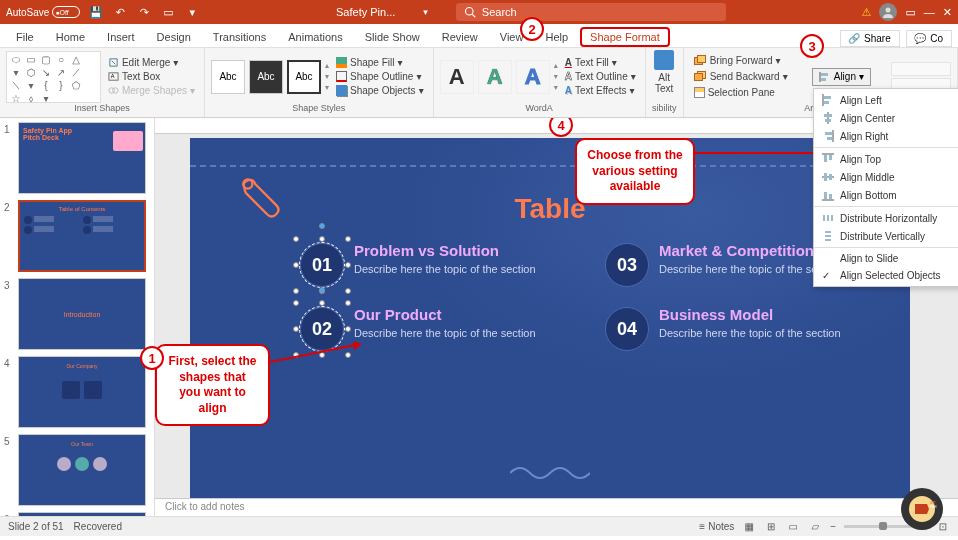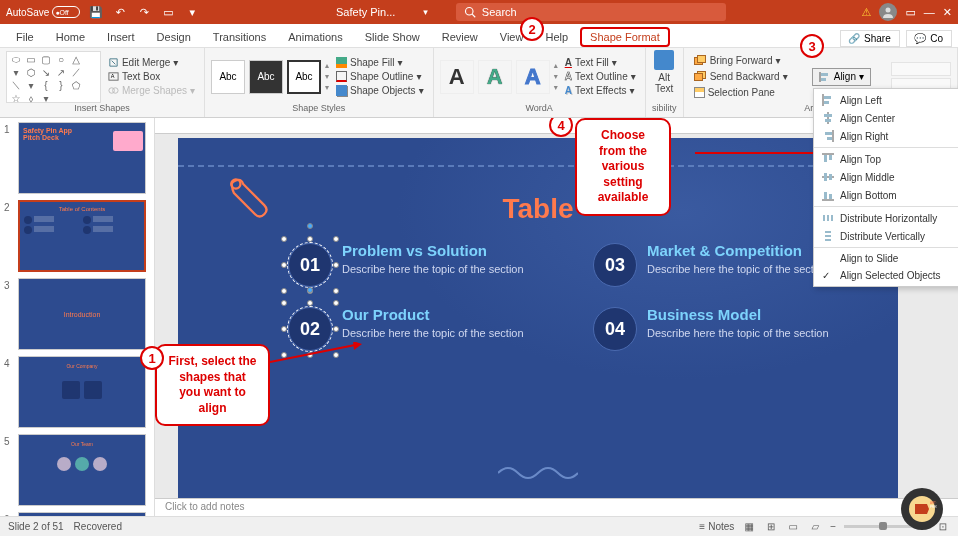--- a/index.html
+++ b/index.html
@@ -46,36 +46,36 @@
 .ai-icon{width:12px;height:12px;display:inline-block}
 .workspace{display:flex;height:398px;background:#eaeaea}
 .thumbs{width:155px;background:#fff;border-right:1px solid #ddd;overflow-y:auto;padding:4px}
 .thumb-row{display:flex;gap:4px;margin-bottom:6px}
 .thumb-num{width:10px;font-size:10px;color:#666;padding-top:2px}
 .thumb{width:128px;height:72px;border:1px solid #ccc;background:#2d4b8f;position:relative;overflow:hidden}
 .thumb.active{border:2px solid #c43e1c}
 .thumb-content{position:absolute;inset:0;padding:4px;color:#fff;font-size:5px}
 .slide-area{flex:1;position:relative;overflow:hidden}
 .ruler-h{height:16px;background:#fff;border-bottom:1px solid #ccc;font-size:7px;display:flex;padding-left:30px;position:relative;color:#666}
-.slide-canvas{position:absolute;left:23px;top:20px;width:720px;height:370px;background:#2d4b8f;overflow:hidden}
+.slide-canvas{position:absolute;left:35px;top:20px;width:720px;height:370px;background:#2d4b8f;overflow:hidden}
 .slide-canvas::before{content:"";position:absolute;inset:0;background:radial-gradient(ellipse at 70% 20%,#3a5aa0 0%,#2d4b8f 40%)}
 .pin-icon{position:absolute;left:45px;top:35px;width:55px;height:55px}
 .slide-title{position:absolute;top:55px;left:50%;transform:translateX(-50%);font-size:28px;font-weight:bold;color:#ff7a4d;white-space:nowrap}
 .content-grid{position:absolute;top:105px;left:110px;right:60px;display:grid;grid-template-columns:1fr 1fr;gap:20px 60px}
 .content-item{display:flex;gap:10px;align-items:flex-start;position:relative}
 .num-circle{width:44px;height:44px;border-radius:50%;background:#1f3670;border:1px solid #4a6ab0;display:flex;align-items:center;justify-content:center;color:#fff;font-size:18px;font-weight:bold;flex-shrink:0}
 .selected .num-circle{outline:1px dashed #fff}
 .sel-handles{position:absolute;left:-4px;top:-4px;width:52px;height:52px}
 .sel-handles span{position:absolute;width:6px;height:6px;border:1px solid #888;background:#fff;border-radius:50%}
 .sel-handles .h1{left:-3px;top:-3px}.sel-handles .h2{right:-3px;top:-3px}
 .sel-handles .h3{left:-3px;bottom:-3px}.sel-handles .h4{right:-3px;bottom:-3px}
 .sel-handles .h5{left:50%;top:-3px;margin-left:-3px}.sel-handles .h6{left:50%;bottom:-3px;margin-left:-3px}
 .sel-handles .h7{left:-3px;top:50%;margin-top:-3px}.sel-handles .h8{right:-3px;top:50%;margin-top:-3px}
 .sel-handles .rot{left:50%;top:-16px;margin-left:-3px;background:#4af}
-.item-text h3{font-size:15px;font-weight:bold;color:#7dd3fc;line-height:1.1}
+.item-text h3{font-size:15px;font-weight:bold;color:#f0abfc;line-height:1.1}
 .item-text p{font-size:11px;color:#d0d8f0;line-height:1.3;margin-top:2px}
 .callout{position:absolute;background:#fff;border:2px solid #d00;border-radius:10px;padding:8px 10px;font-size:12px;font-weight:bold;color:#d00;text-align:center;z-index:20;line-height:1.3}
 .callout-badge{position:absolute;width:24px;height:24px;border:2px solid #d00;border-radius:50%;background:#fff;color:#d00;display:flex;align-items:center;justify-content:center;font-weight:bold;z-index:25;font-size:13px}
 .arrow{position:absolute;z-index:19}
 .notes-area{position:absolute;bottom:0;left:0;right:0;height:18px;background:#fff;border-top:1px solid #ccc;padding:2px 10px;font-size:10px;color:#888}
 .statusbar{height:20px;background:#f0f0f0;border-top:1px solid #ddd;display:flex;align-items:center;padding:0 8px;font-size:10px;color:#555;gap:10px}
 .statusbar-right{margin-left:auto;display:flex;align-items:center;gap:8px}
 .zoom-slider{width:70px;height:3px;background:#ccc;position:relative}
 .zoom-slider::after{content:"";position:absolute;left:50%;top:-3px;width:8px;height:8px;background:#888;border-radius:2px}
 .view-btn{width:14px;height:14px;display:flex;align-items:center;justify-content:center}
@@ -493,21 +493,21 @@
               <h3>Business Model</h3>
               <p>Describe here the topic of the section</p>
             </div>
         </div>
       </div>
       <svg class="squiggle" width="80" height="20">
           <path d="M0 10 Q10 0 20 10 T40 10 T60 10 T80 10" fill="none" stroke="#6a8ac8" stroke-width="2"></path>
         </svg>
     </div>
 
-    <div class="callout" style="left:420px;top:0;width:96px">
+    <div class="callout" style="left:420px;top:20px;width:120px">
       <span>Choose from the various setting available</span>
     </div>
     <div class="callout-badge" style="left:394px;top:-5px">4</div>
     <svg class="arrow" style="left:540px;top:30px;width:130px;height:10px">
         <line x1="0" y1="5" x2="120" y2="5" stroke="#d00" stroke-width="2"></line>
         <polygon points="120,1 128,5 120,9" fill="#d00"></polygon>
       </svg>
 
     <div class="notes-area"><span>Click to add notes</span></div>
   </div>

